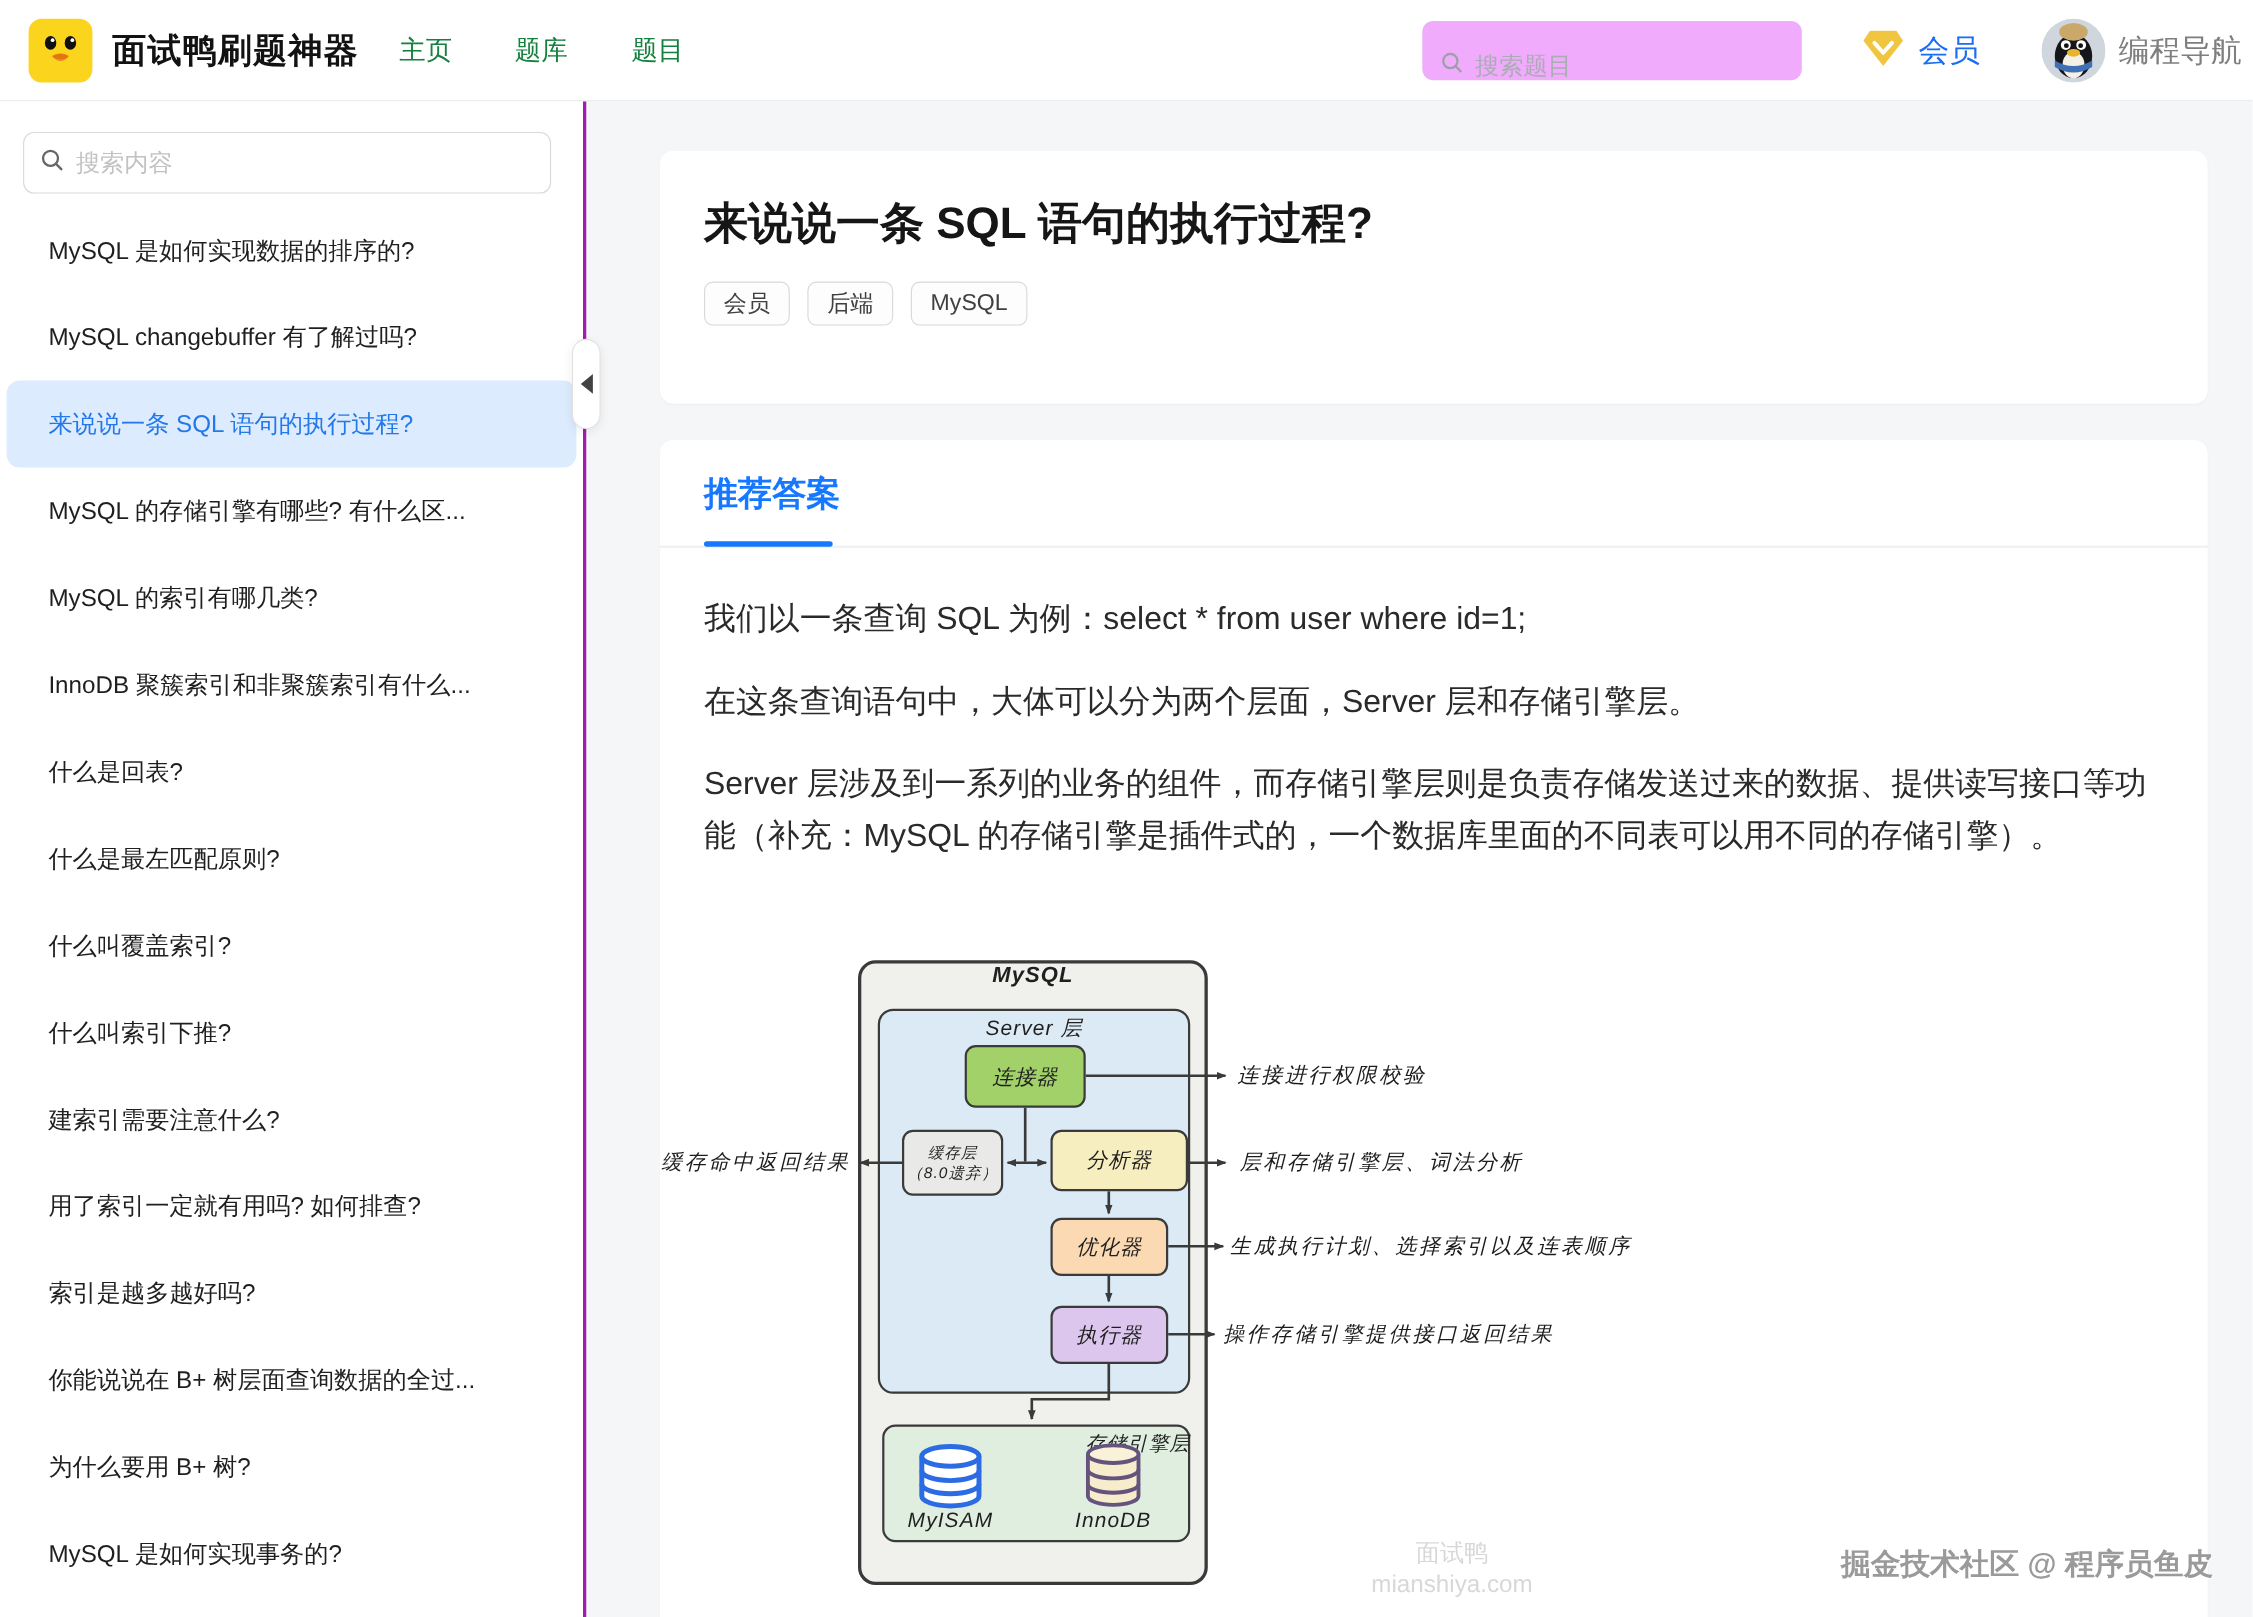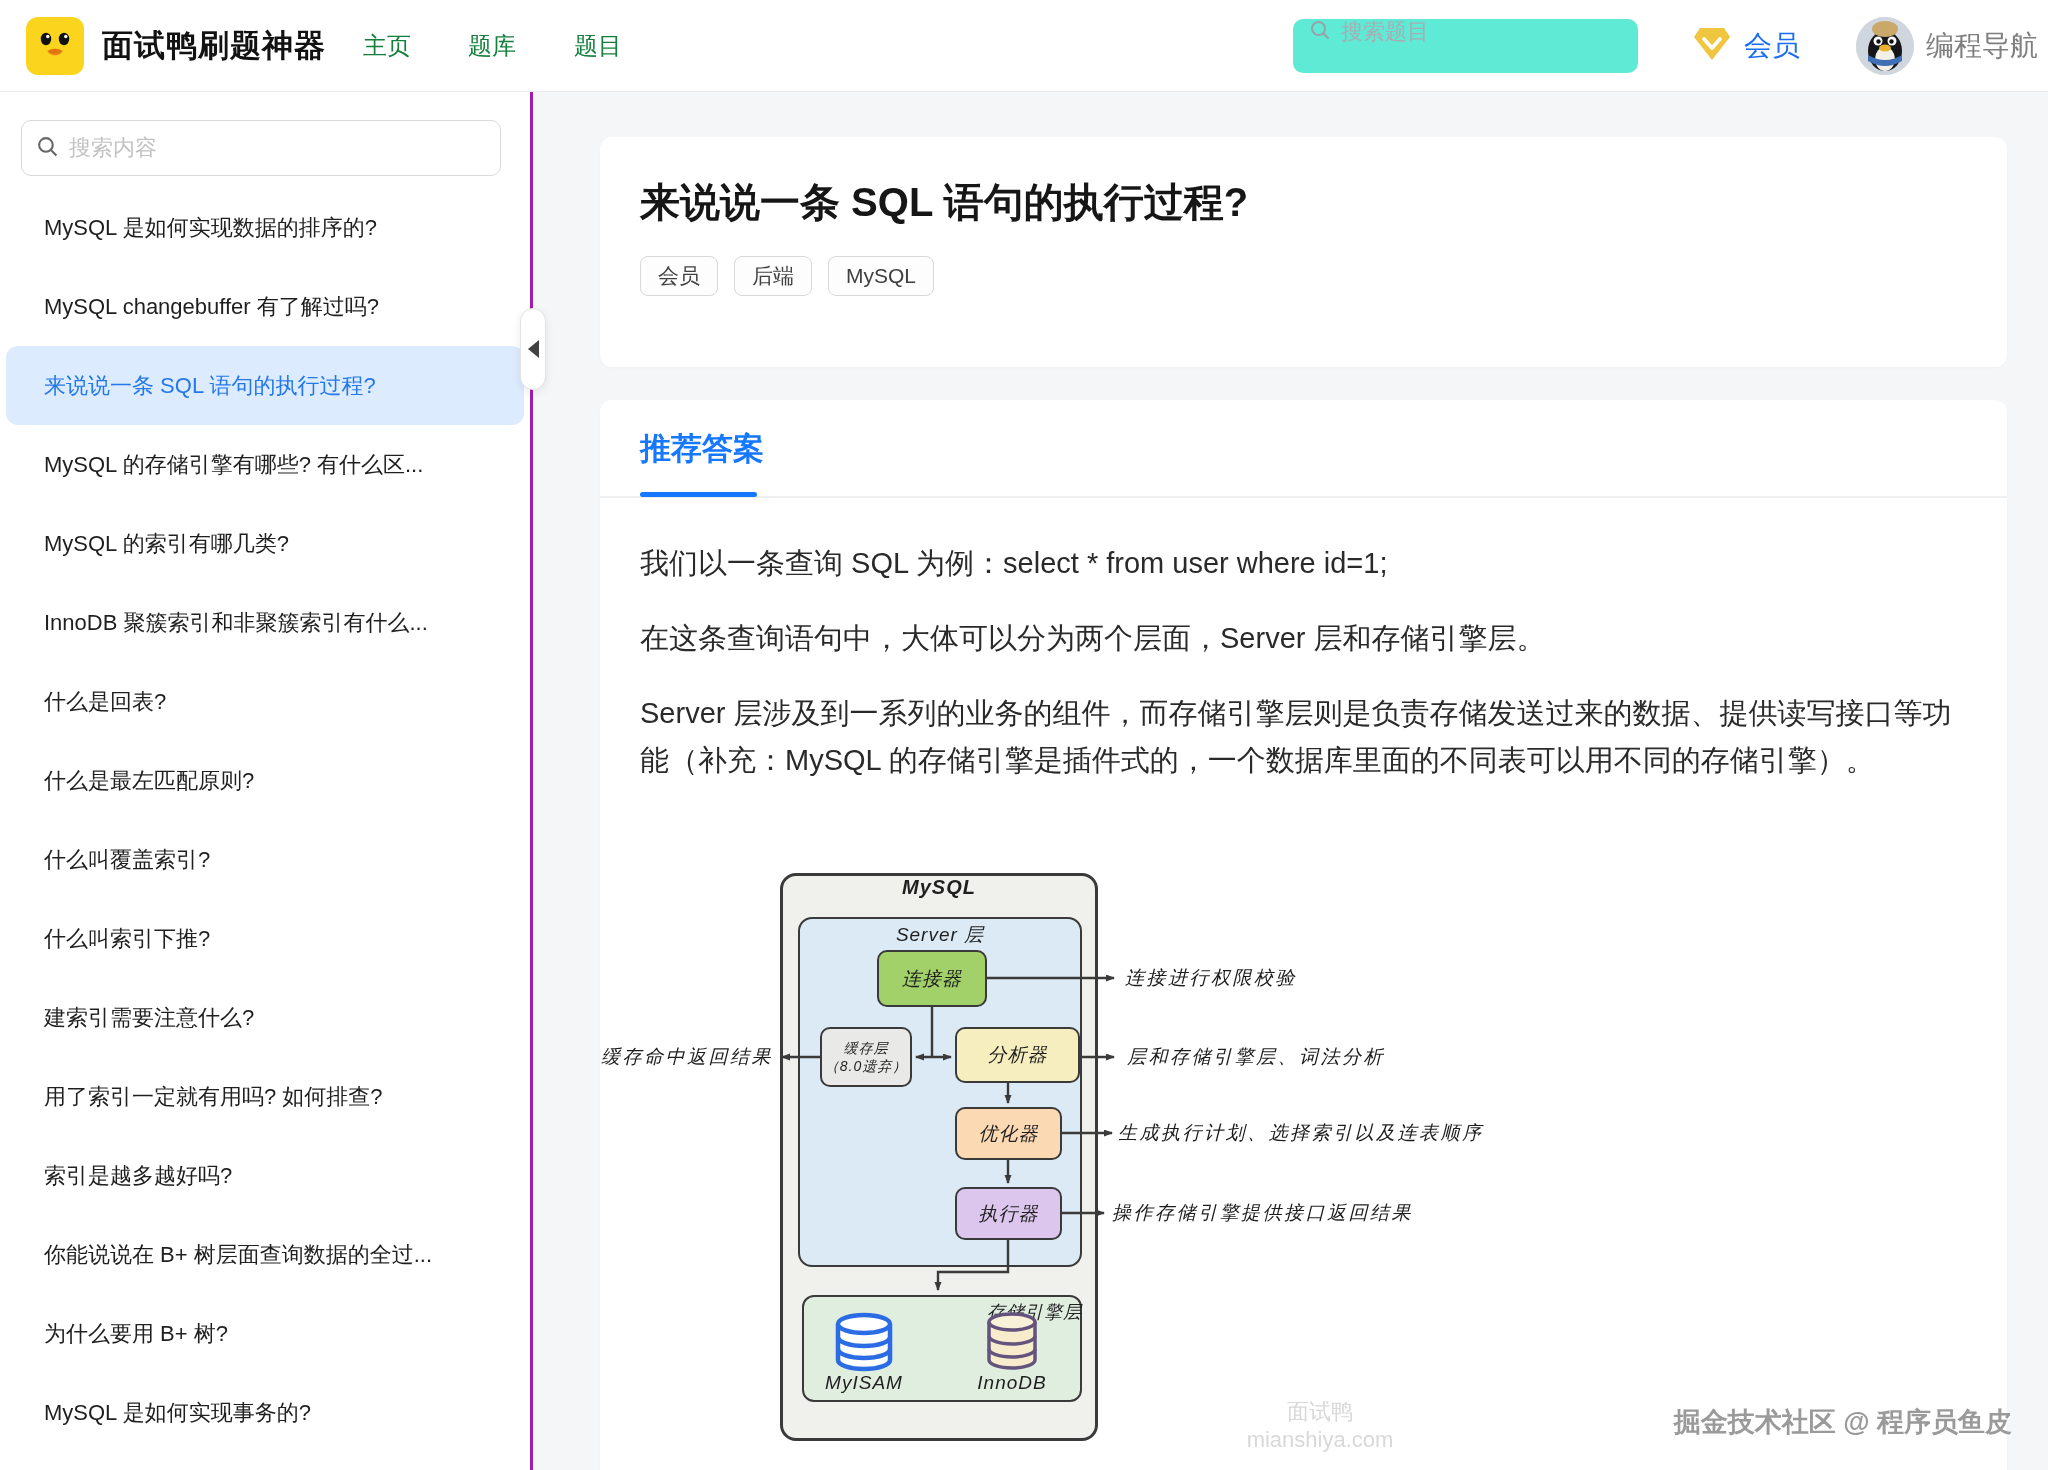--- a/index.html
+++ b/index.html
@@ -10,22 +10,22 @@
   
   .navbar { position:absolute; left:0; top:0; width:2048px; height:92px; background:#fff;
     border-bottom:1px solid #ebebeb; z-index:30; }
   .logo { position:absolute; left:26px; top:17px; width:58px; height:58px; background:#fbd41d;
     border-radius:12px; display:flex; align-items:center; justify-content:center; cursor:pointer; }
   .brand { position:absolute; left:102px; top:0; height:92px; display:flex; align-items:center;
     font-size:31px; font-weight:700; color:#121212; letter-spacing:1px; }
   .nav-link { position:absolute; top:0; height:92px; display:flex; align-items:center;
     font-size:24px; color:#15803d; cursor:pointer; }
   .nav-link.l1 { left:363px; } .nav-link.l2 { left:468px; } .nav-link.l3 { left:574px; }
-  .nav-search { position:absolute; left:1293px; top:19px; width:345px; height:54px; background:#5eead4;
-    border-radius:10px; display:flex; align-items:flex-start; padding:0 16px; gap:10px; }
+  .nav-search { position:absolute; left:1293px; top:19px; width:345px; height:54px; background:#f0abfc;
+    border-radius:10px; display:flex; align-items:flex-end; padding:0 16px; gap:10px; }
   .nav-search input { border:none; outline:none; background:transparent; font-size:22px; color:#333;
     width:260px; font-family:inherit; }
   .nav-search input::placeholder { color:#a9adb3; }
   .vip { position:absolute; left:1692px; top:0; height:92px; display:flex; align-items:center;
     gap:12px; cursor:pointer; }
   .vip-label { font-size:28px; color:#1b6ef3; font-weight:500; }
   .avatar { position:absolute; left:1856px; top:17px; width:58px; height:58px; border-radius:50%;
     overflow:hidden; background:#dfe3e8; cursor:pointer; }
   .nav-user { position:absolute; left:1926px; top:0; height:92px; display:flex; align-items:center;
     font-size:28px; color:#7f7f7f; cursor:pointer; }

